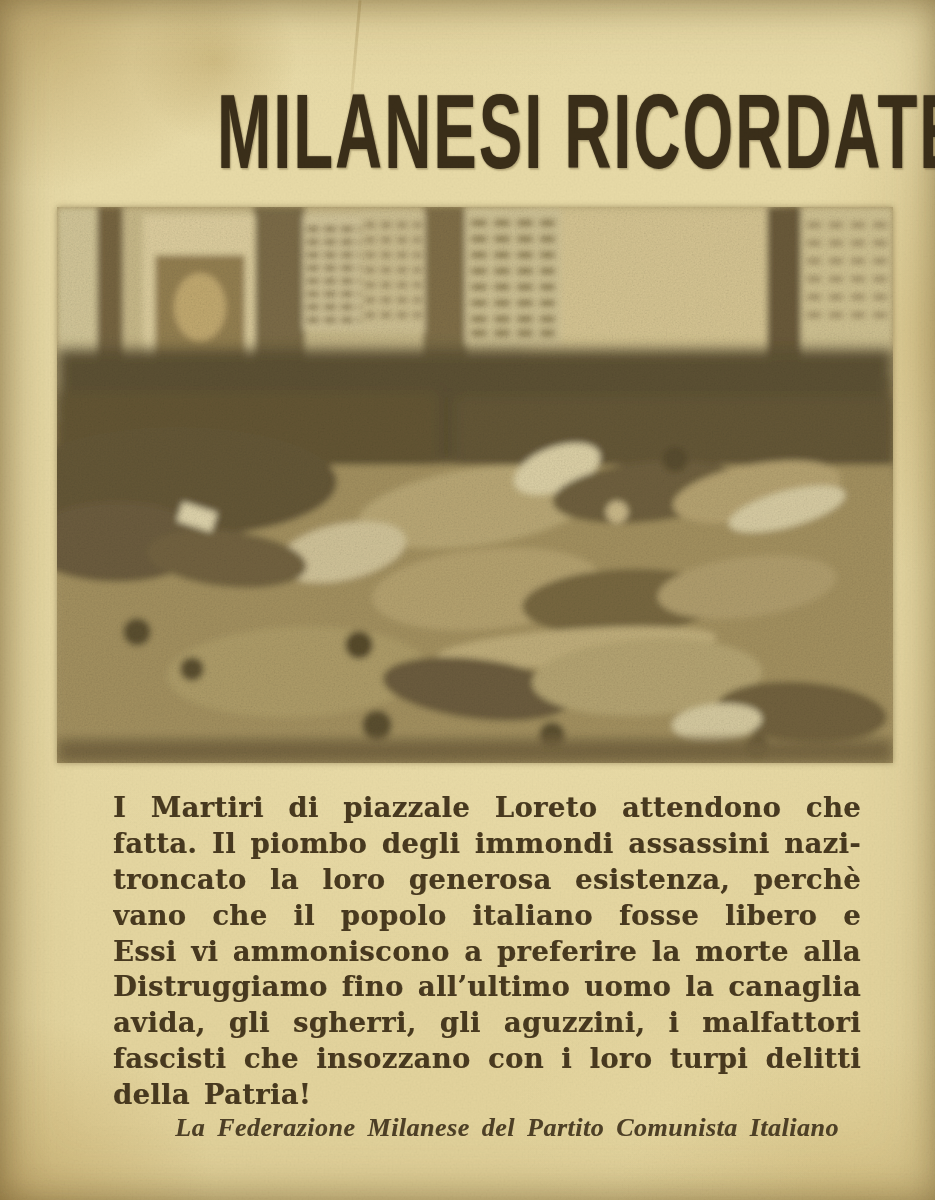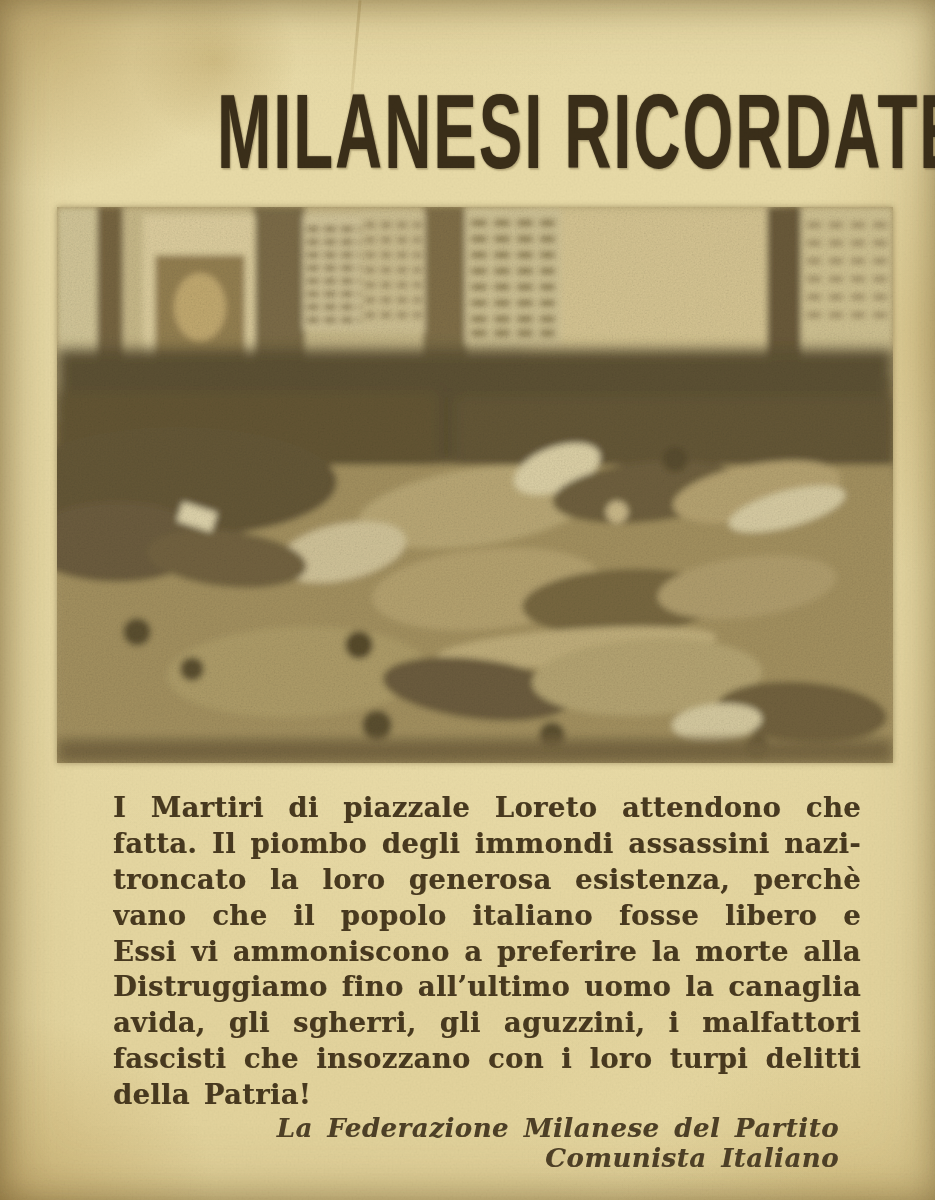--- a/index.html
+++ b/index.html
@@ -60,20 +60,21 @@
   }
   .line{text-align:justify;text-align-last:justify;height:35.9px;overflow:hidden;}
   .line.last{text-align:right;text-align-last:left;}
   .signature{
     position:absolute;left:113px;top:1113px;width:748px;
     text-align:right;padding-right:22px;box-sizing:border-box;
     font-style:italic;font-size:26px;color:#4e4026;
     font-weight:600;
     letter-spacing:0.5px;word-spacing:5px;
     text-shadow:0.3px 0.3px 0.5px rgba(78,64,38,0.4);
+    font-family:Liberation Serif, serif;
   }
   .page-grain{position:absolute;left:0;top:0;width:935px;height:1200px;opacity:0.10;pointer-events:none;mix-blend-mode:multiply;}
 </style>
 </head>
 <body>
 
 <div class="paper">
 
   <div class="crease"></div>
 

